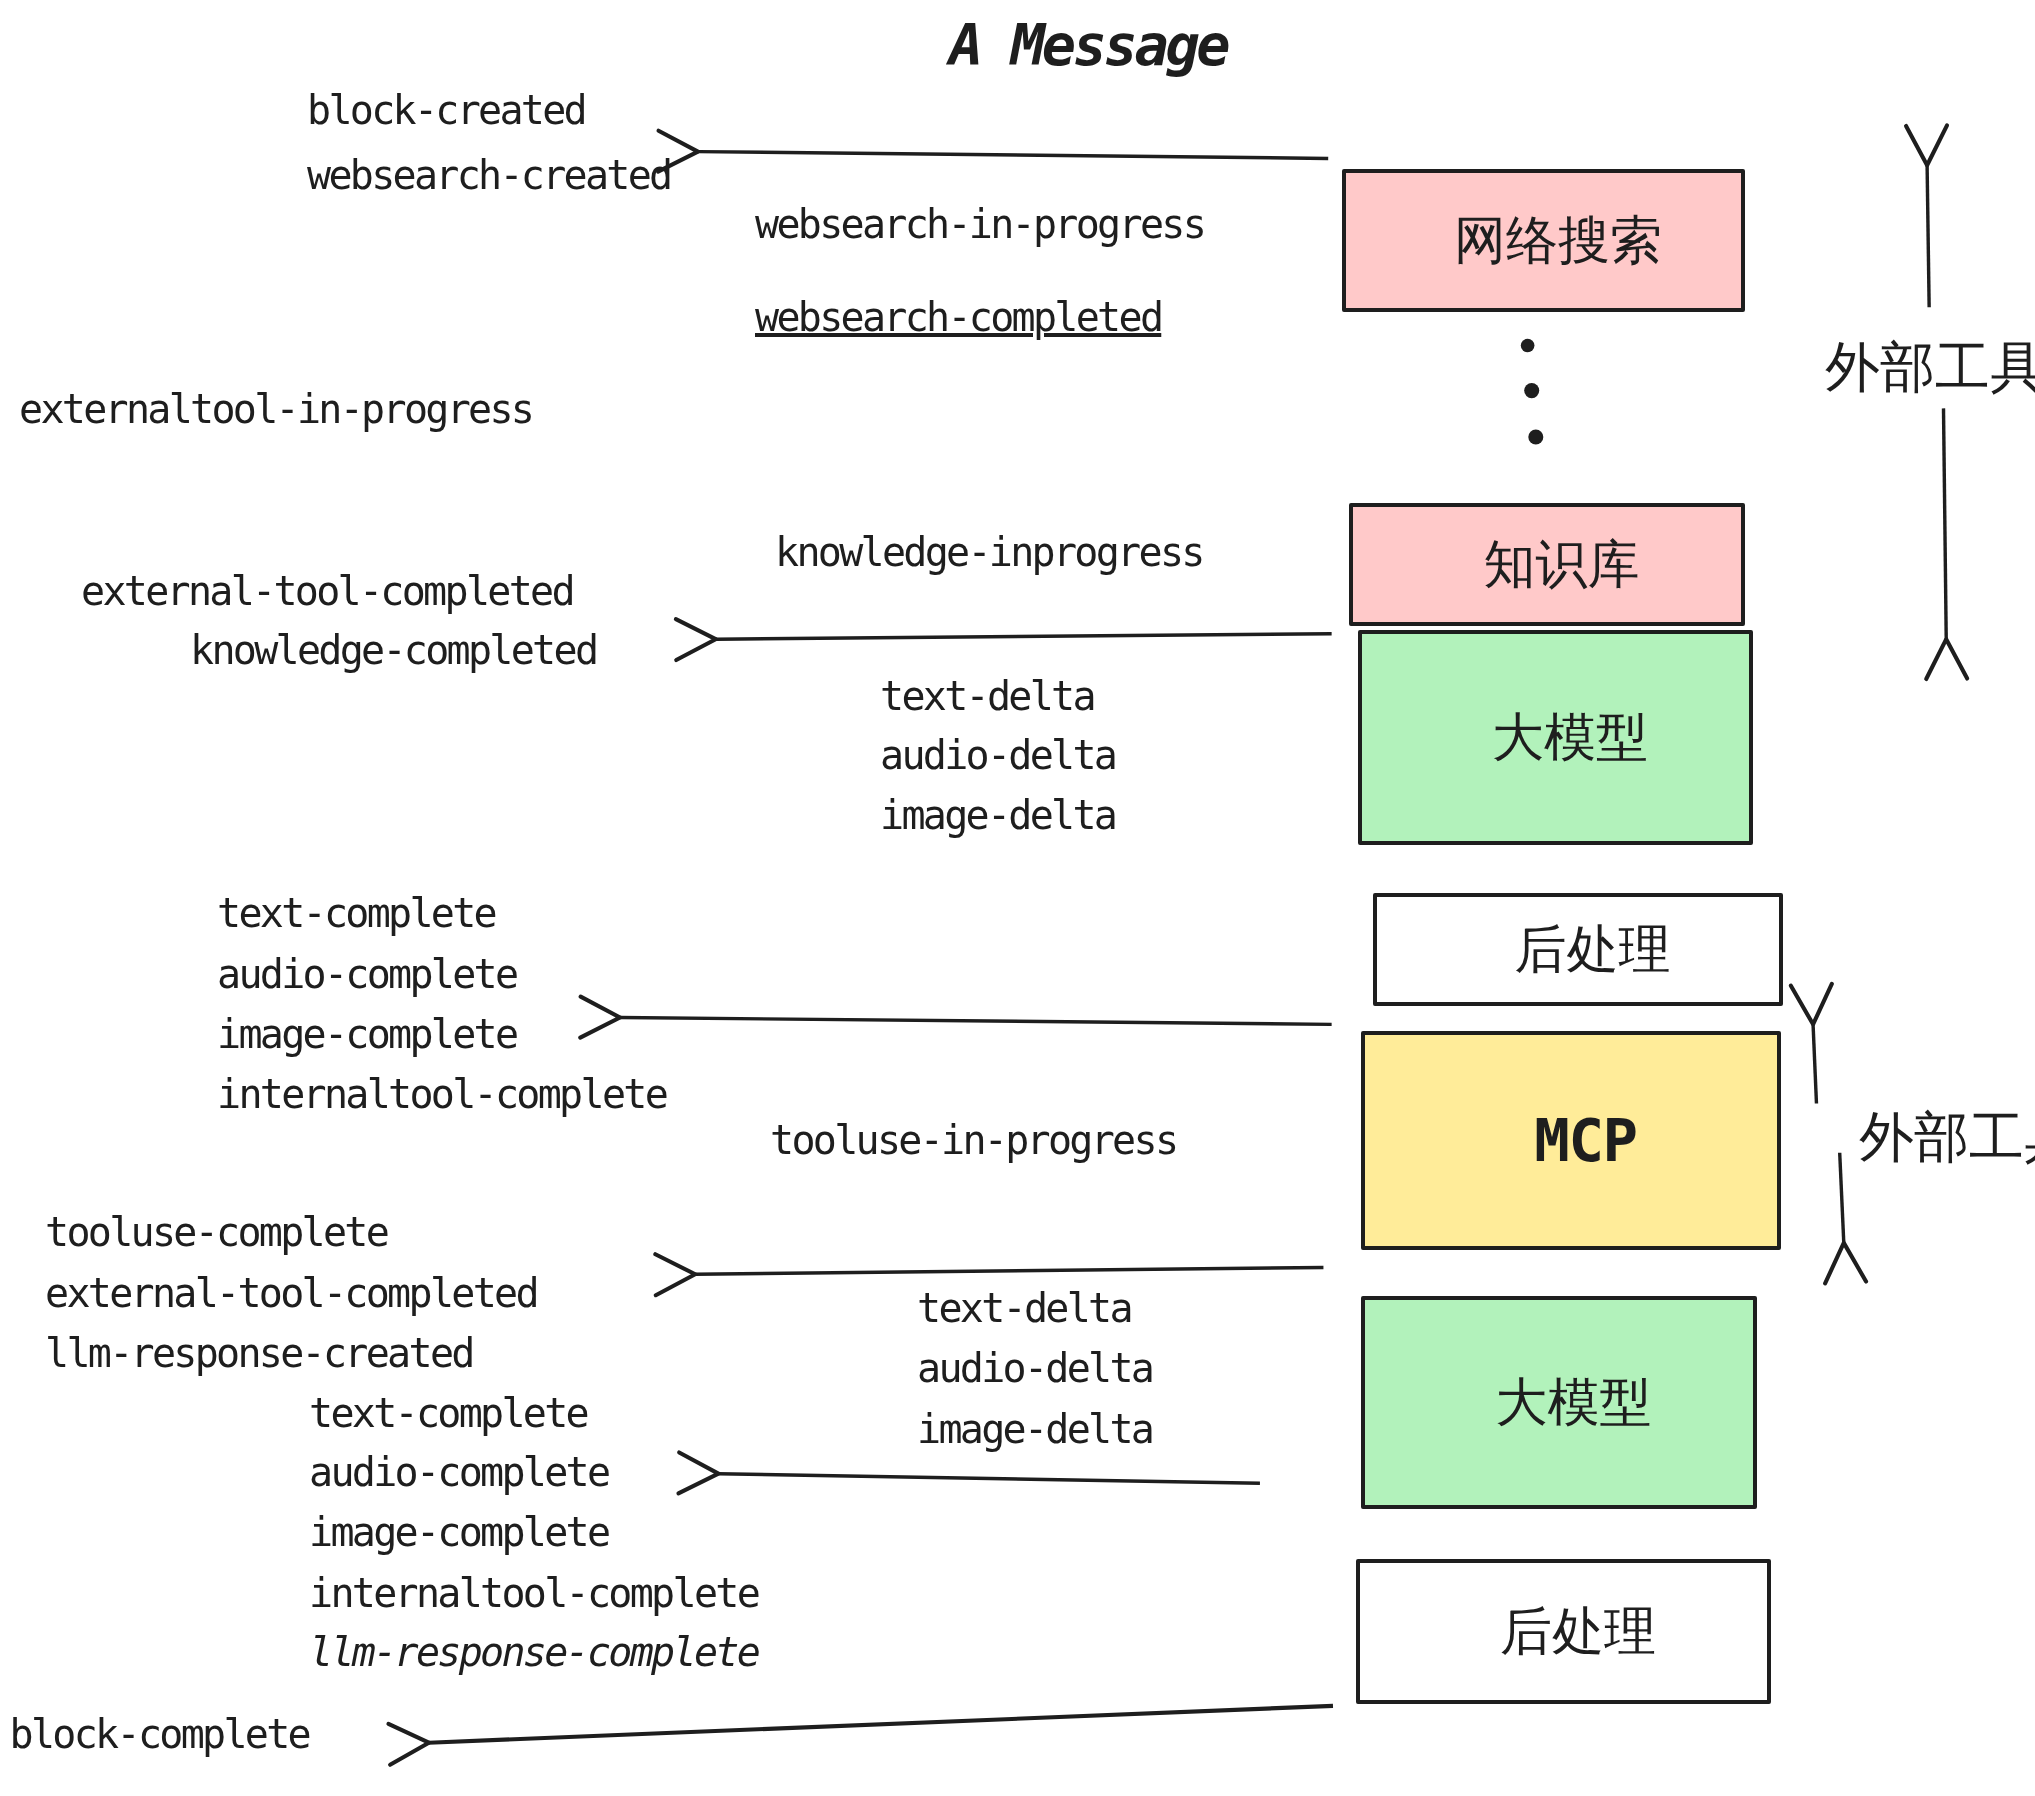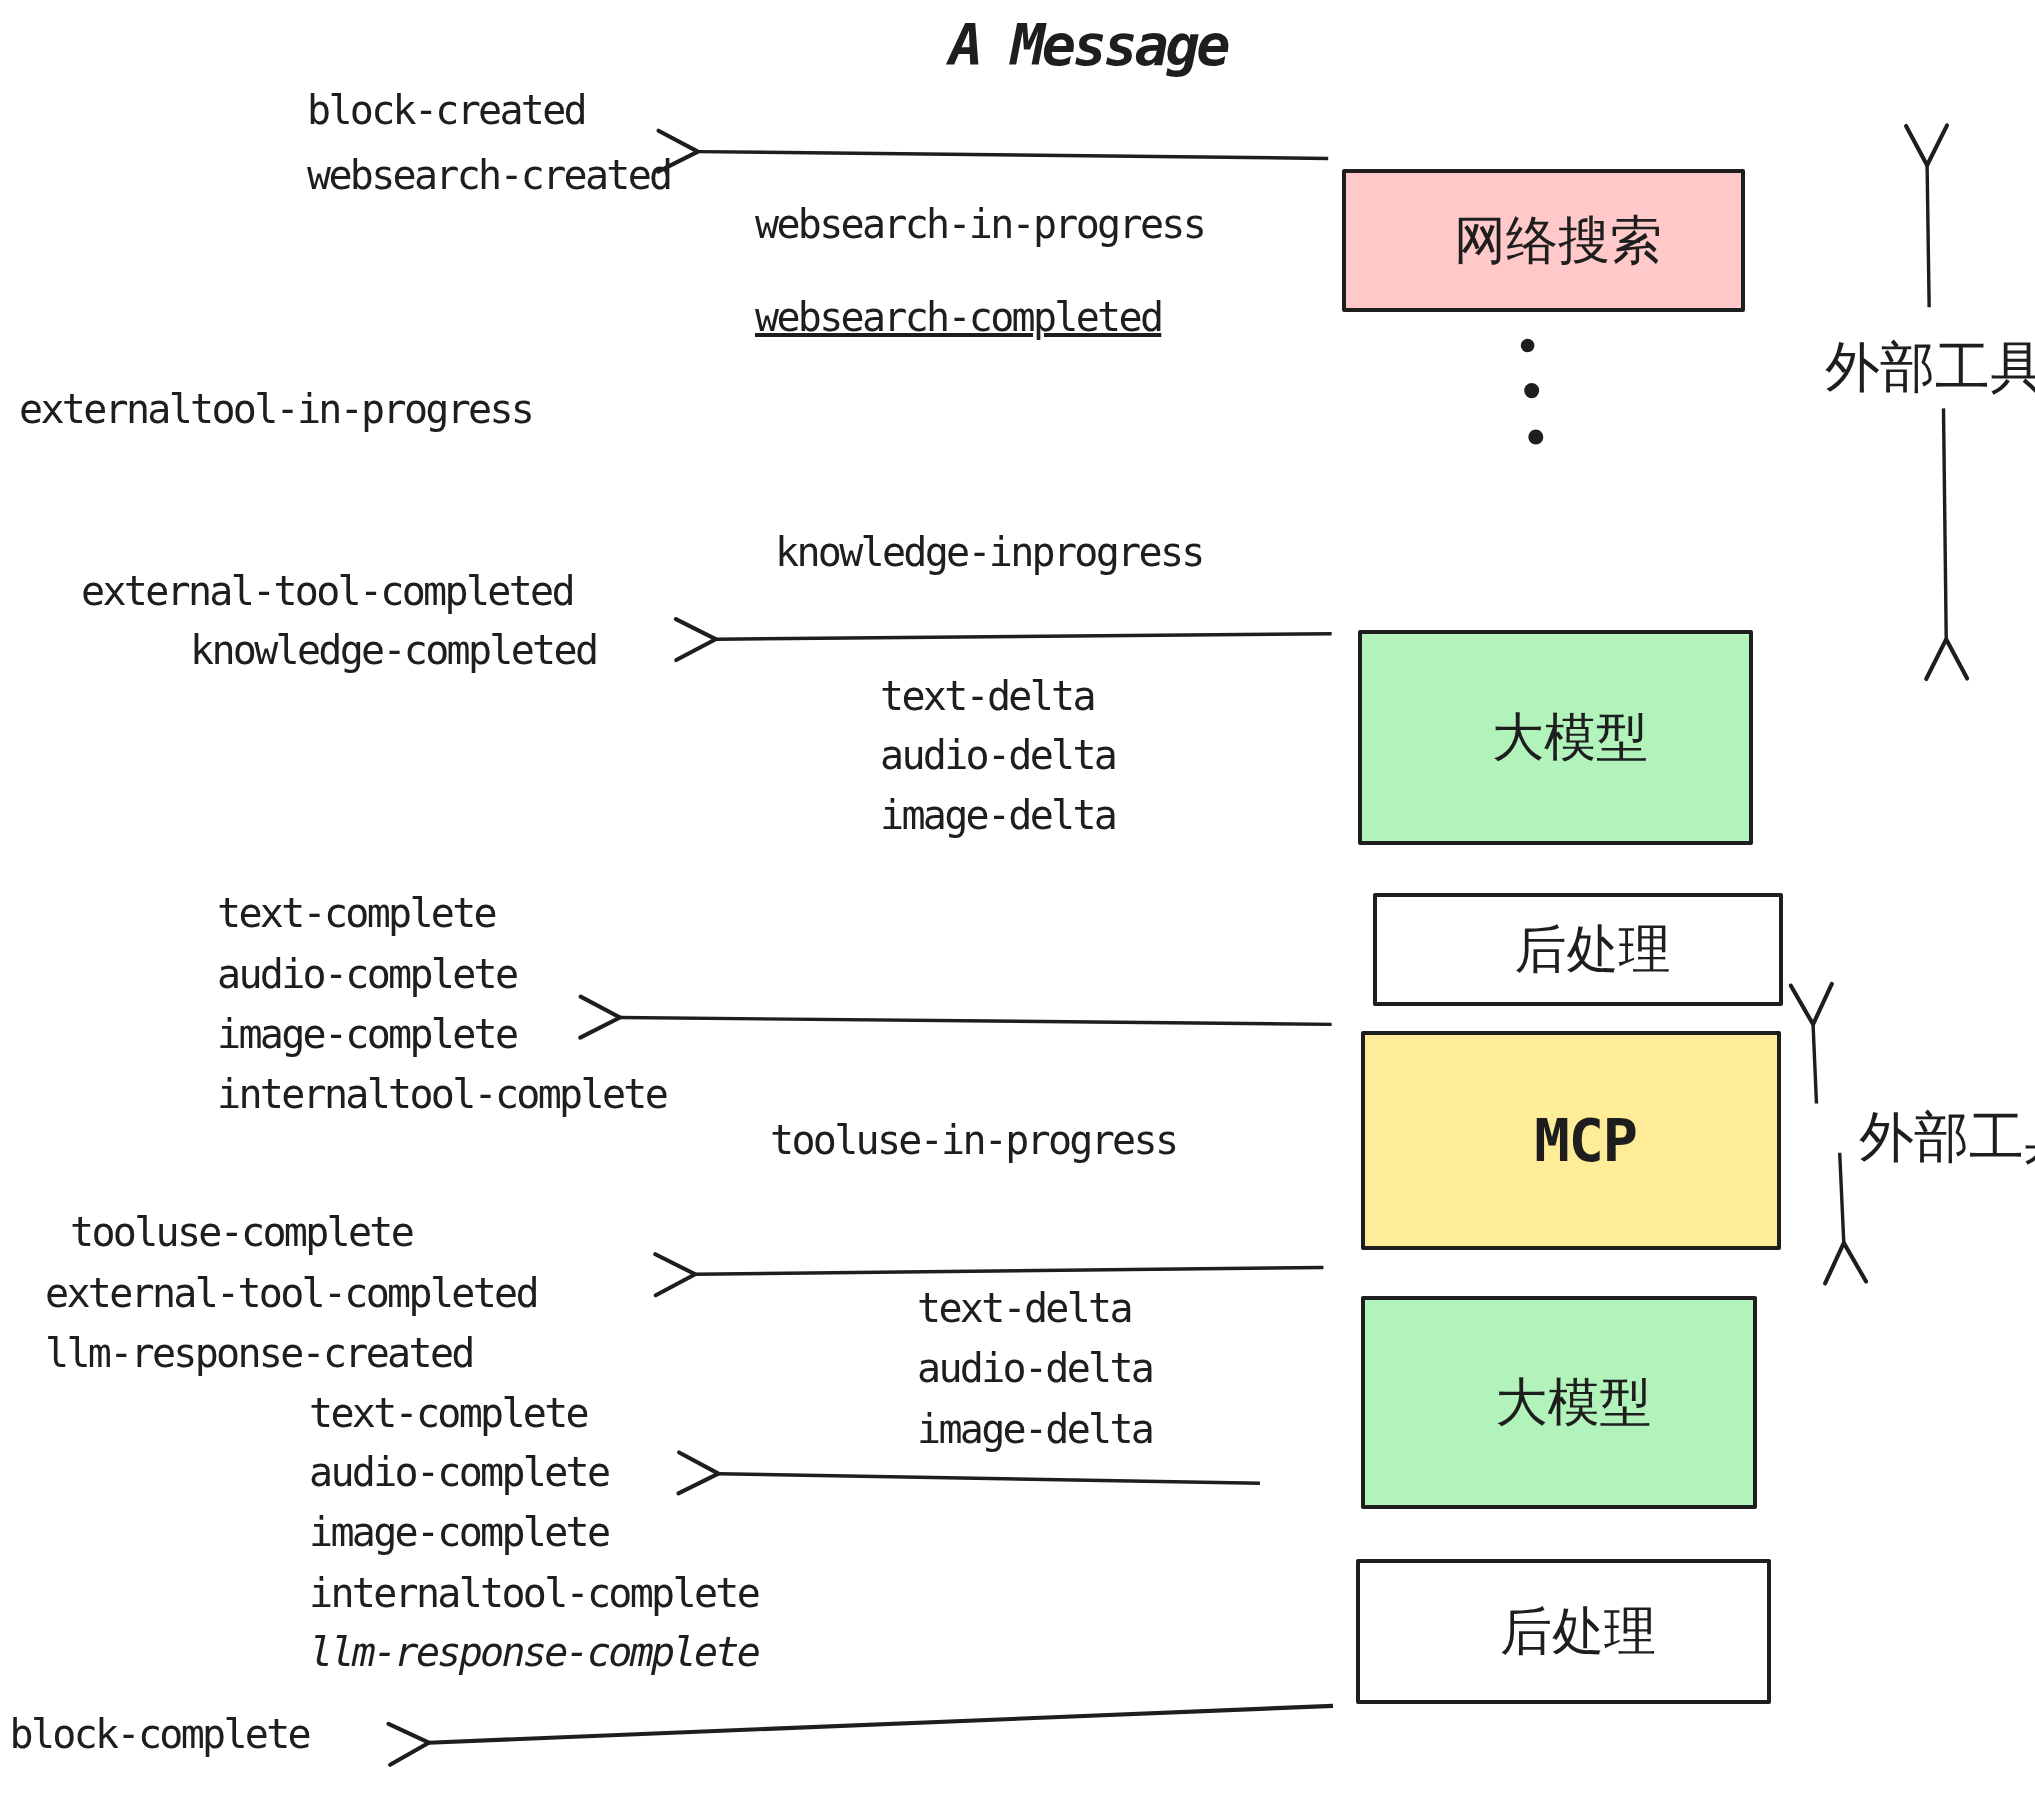--- a/index.html
+++ b/index.html
@@ -80,35 +80,38 @@
   <div class="label" style="left:81px;  top:568px;">external-tool-completed</div>
   <div class="label" style="left:190px;  top:627px;">knowledge-completed</div>
   <div class="label" style="left:880px; top:673px;">text-delta</div>
   <div class="label" style="left:880px; top:732px;">audio-delta</div>
   <div class="label" style="left:880px; top:792px;">image-delta</div>
   <div class="label" style="left:217px;  top:890px;">text-complete</div>
   <div class="label" style="left:217px;  top:951px;">audio-complete</div>
   <div class="label" style="left:217px;  top:1011px;">image-complete</div>
   <div class="label" style="left:217px;  top:1071px;">internaltool-complete</div>
   <div class="label" style="left:770px; top:1117px;">tooluse-in-progress</div>
-  <div class="label" style="left:45px;   top:1209px;margin-left:25px;">tooluse-complete</div>
+  <div class="label" style="left:45px;   top:1209px;">tooluse-complete</div>
   <div class="label" style="left:45px;   top:1270px;">external-tool-completed</div>
   <div class="label" style="left:45px;   top:1330px;">llm-response-created</div>
   <div class="label" style="left:917px; top:1285px;">text-delta</div>
   <div class="label" style="left:917px; top:1345px;">audio-delta</div>
   <div class="label" style="left:917px; top:1406px;">image-delta</div>
   <div class="label" style="left:309px;  top:1390px;">text-complete</div>
   <div class="label" style="left:309px;  top:1449px;">audio-complete</div>
   <div class="label" style="left:309px;  top:1509px;">image-complete</div>
   <div class="label" style="left:309px;  top:1570px;">internaltool-complete</div>
   <div class="label" style="left:309px;  top:1629px;font-style:italic;">llm-response-complete</div>
   <div class="label" style="left:9.6px;   top:1711px;">block-complete</div>
 
   <div class="box" style="left: 1342px; top: 169px; width: 403px; height: 143px; background-color: rgb(255, 201, 201);">
     <span class="box-label">网络搜索</span>
+  </div>
+  <div class="box" style="left: 1349px; top: 503px; width: 396px; height: 123px; background-color: rgb(255, 201, 201);">
+    <span class="box-label">知识库</span>
   </div>
   <div class="box" style="left: 1358px; top: 630px; width: 395px; height: 215px; background-color: rgb(178, 242, 187);">
     <span class="box-label">大模型</span>
   </div>
   <div class="box" style="left: 1373px; top: 893px; width: 410px; height: 113px; background-color: rgb(255, 255, 255);">
     <span class="box-label">后处理</span>
   </div>
   <div class="box" style="left: 1361px; top: 1031px; width: 420px; height: 219px; background-color: rgb(255, 236, 153);">
     <span class="mcp-label">MCP</span>
   </div>

